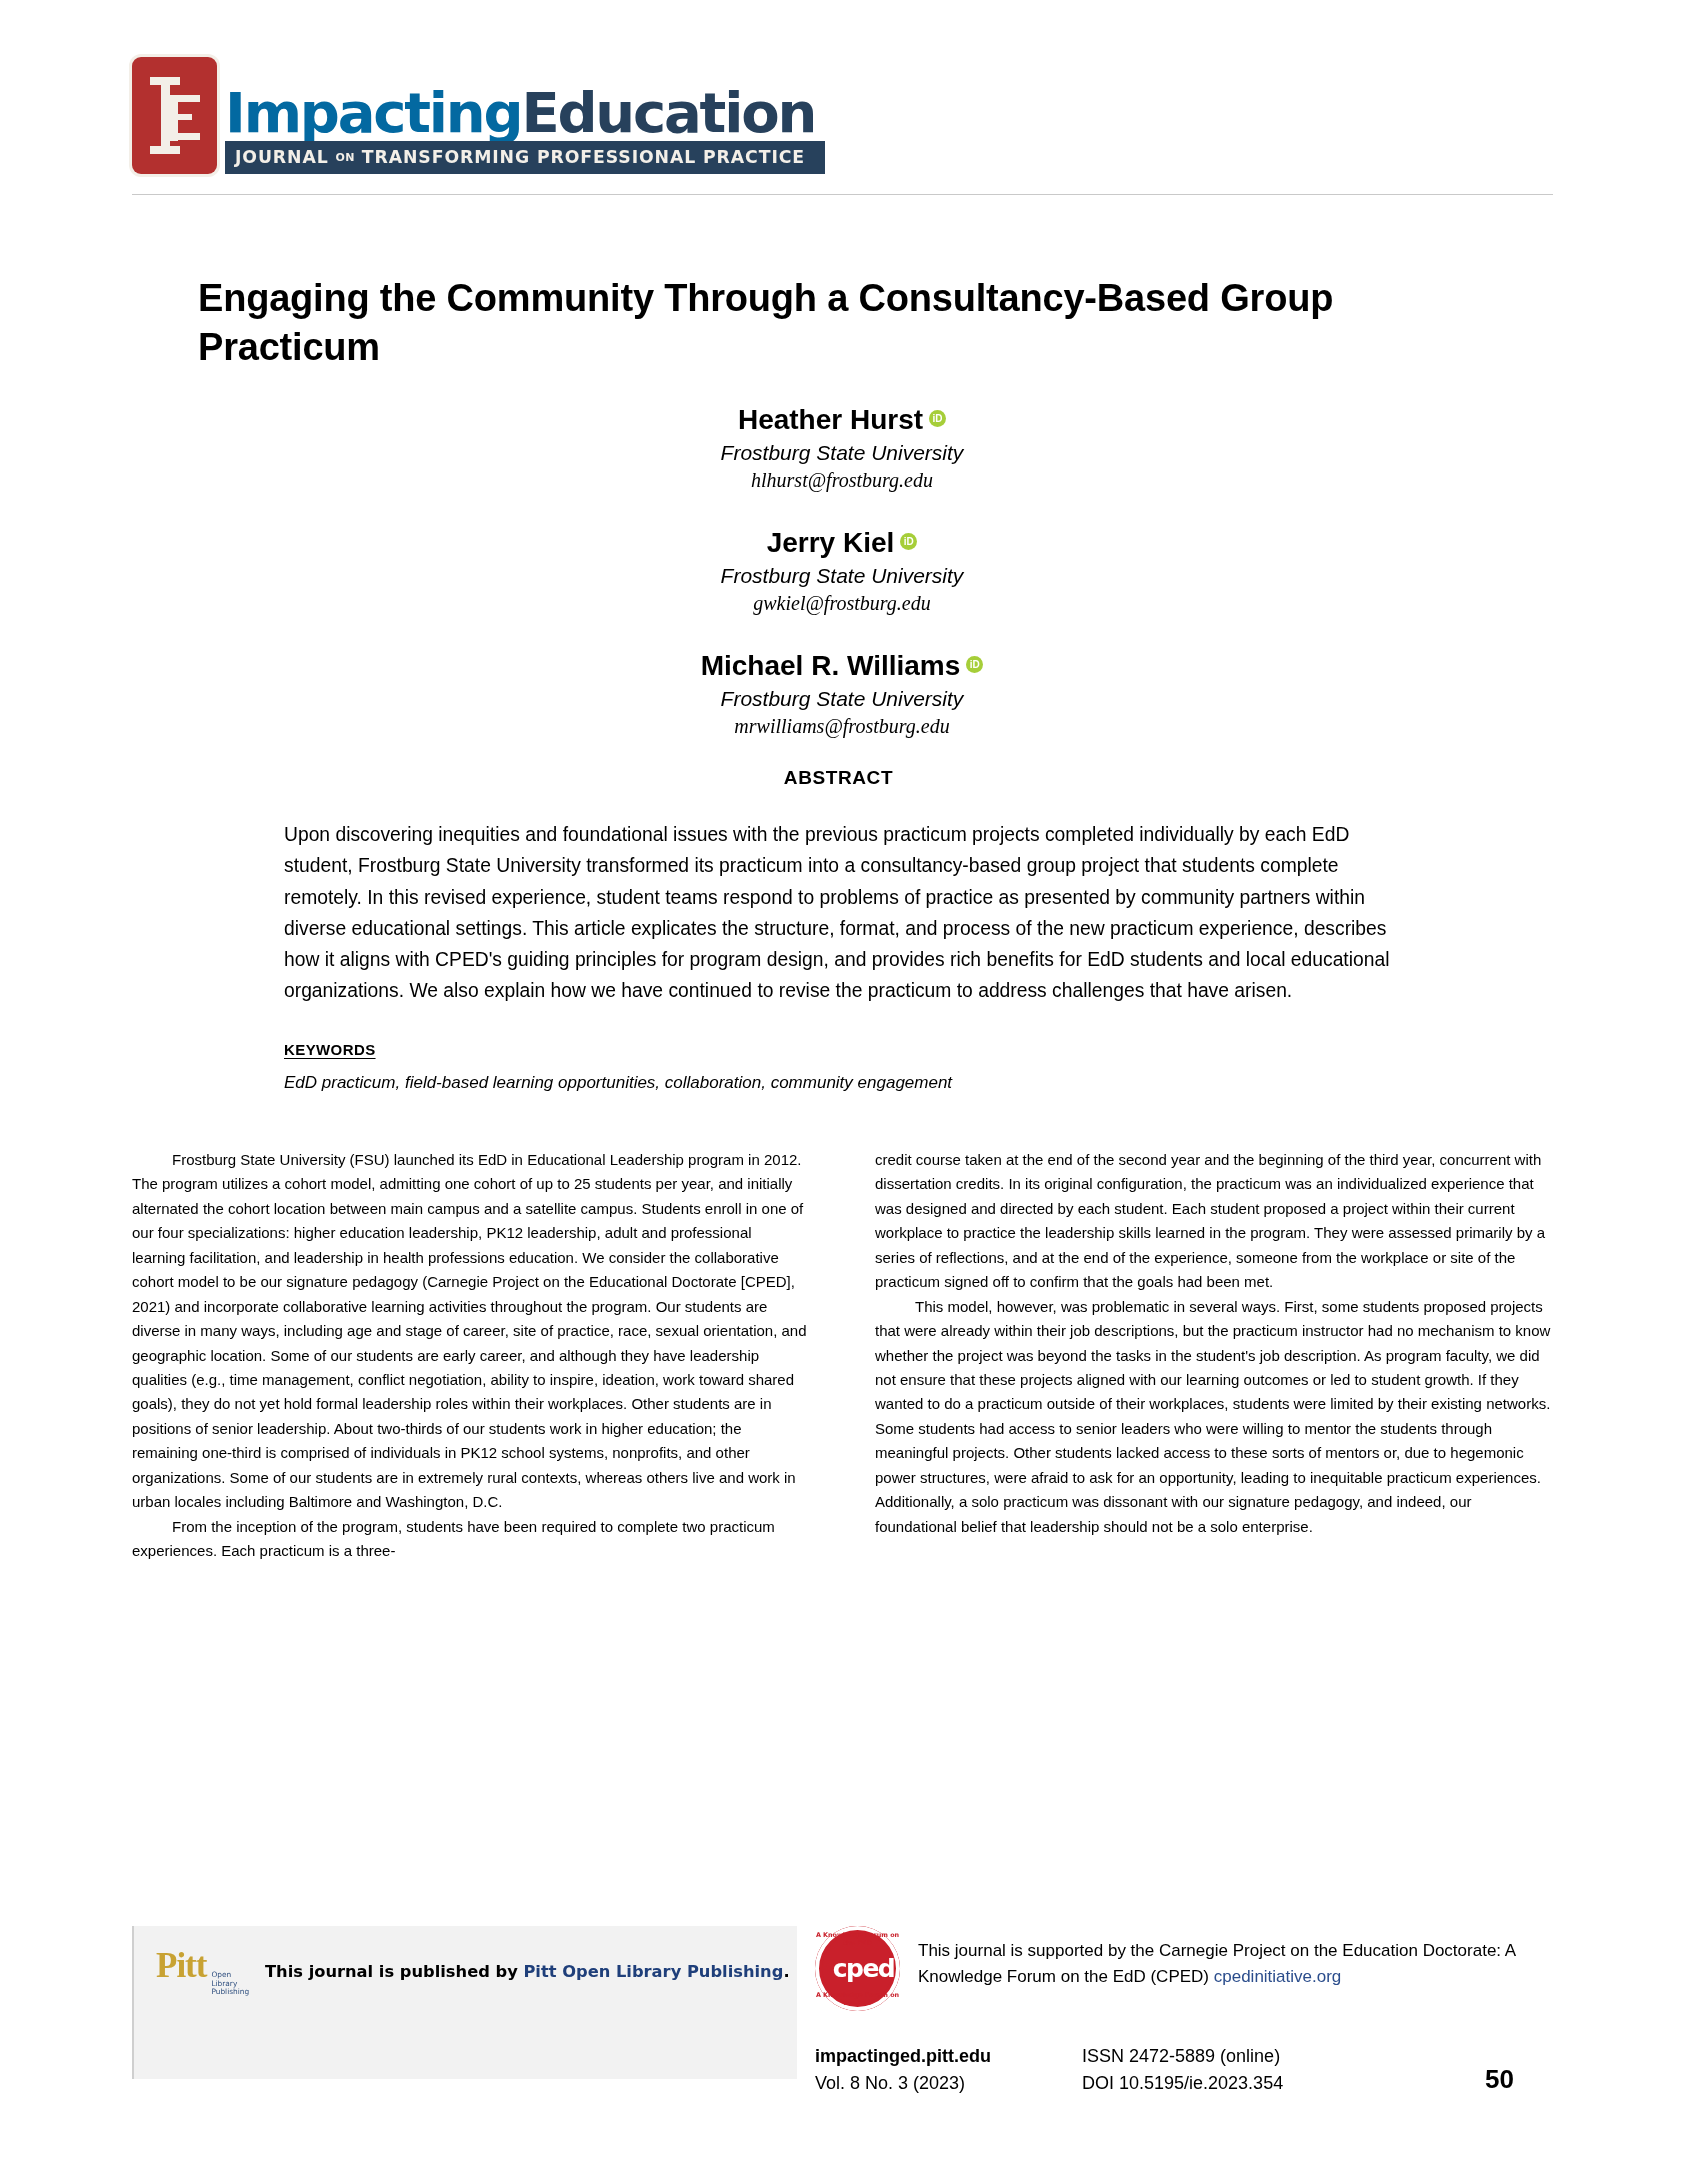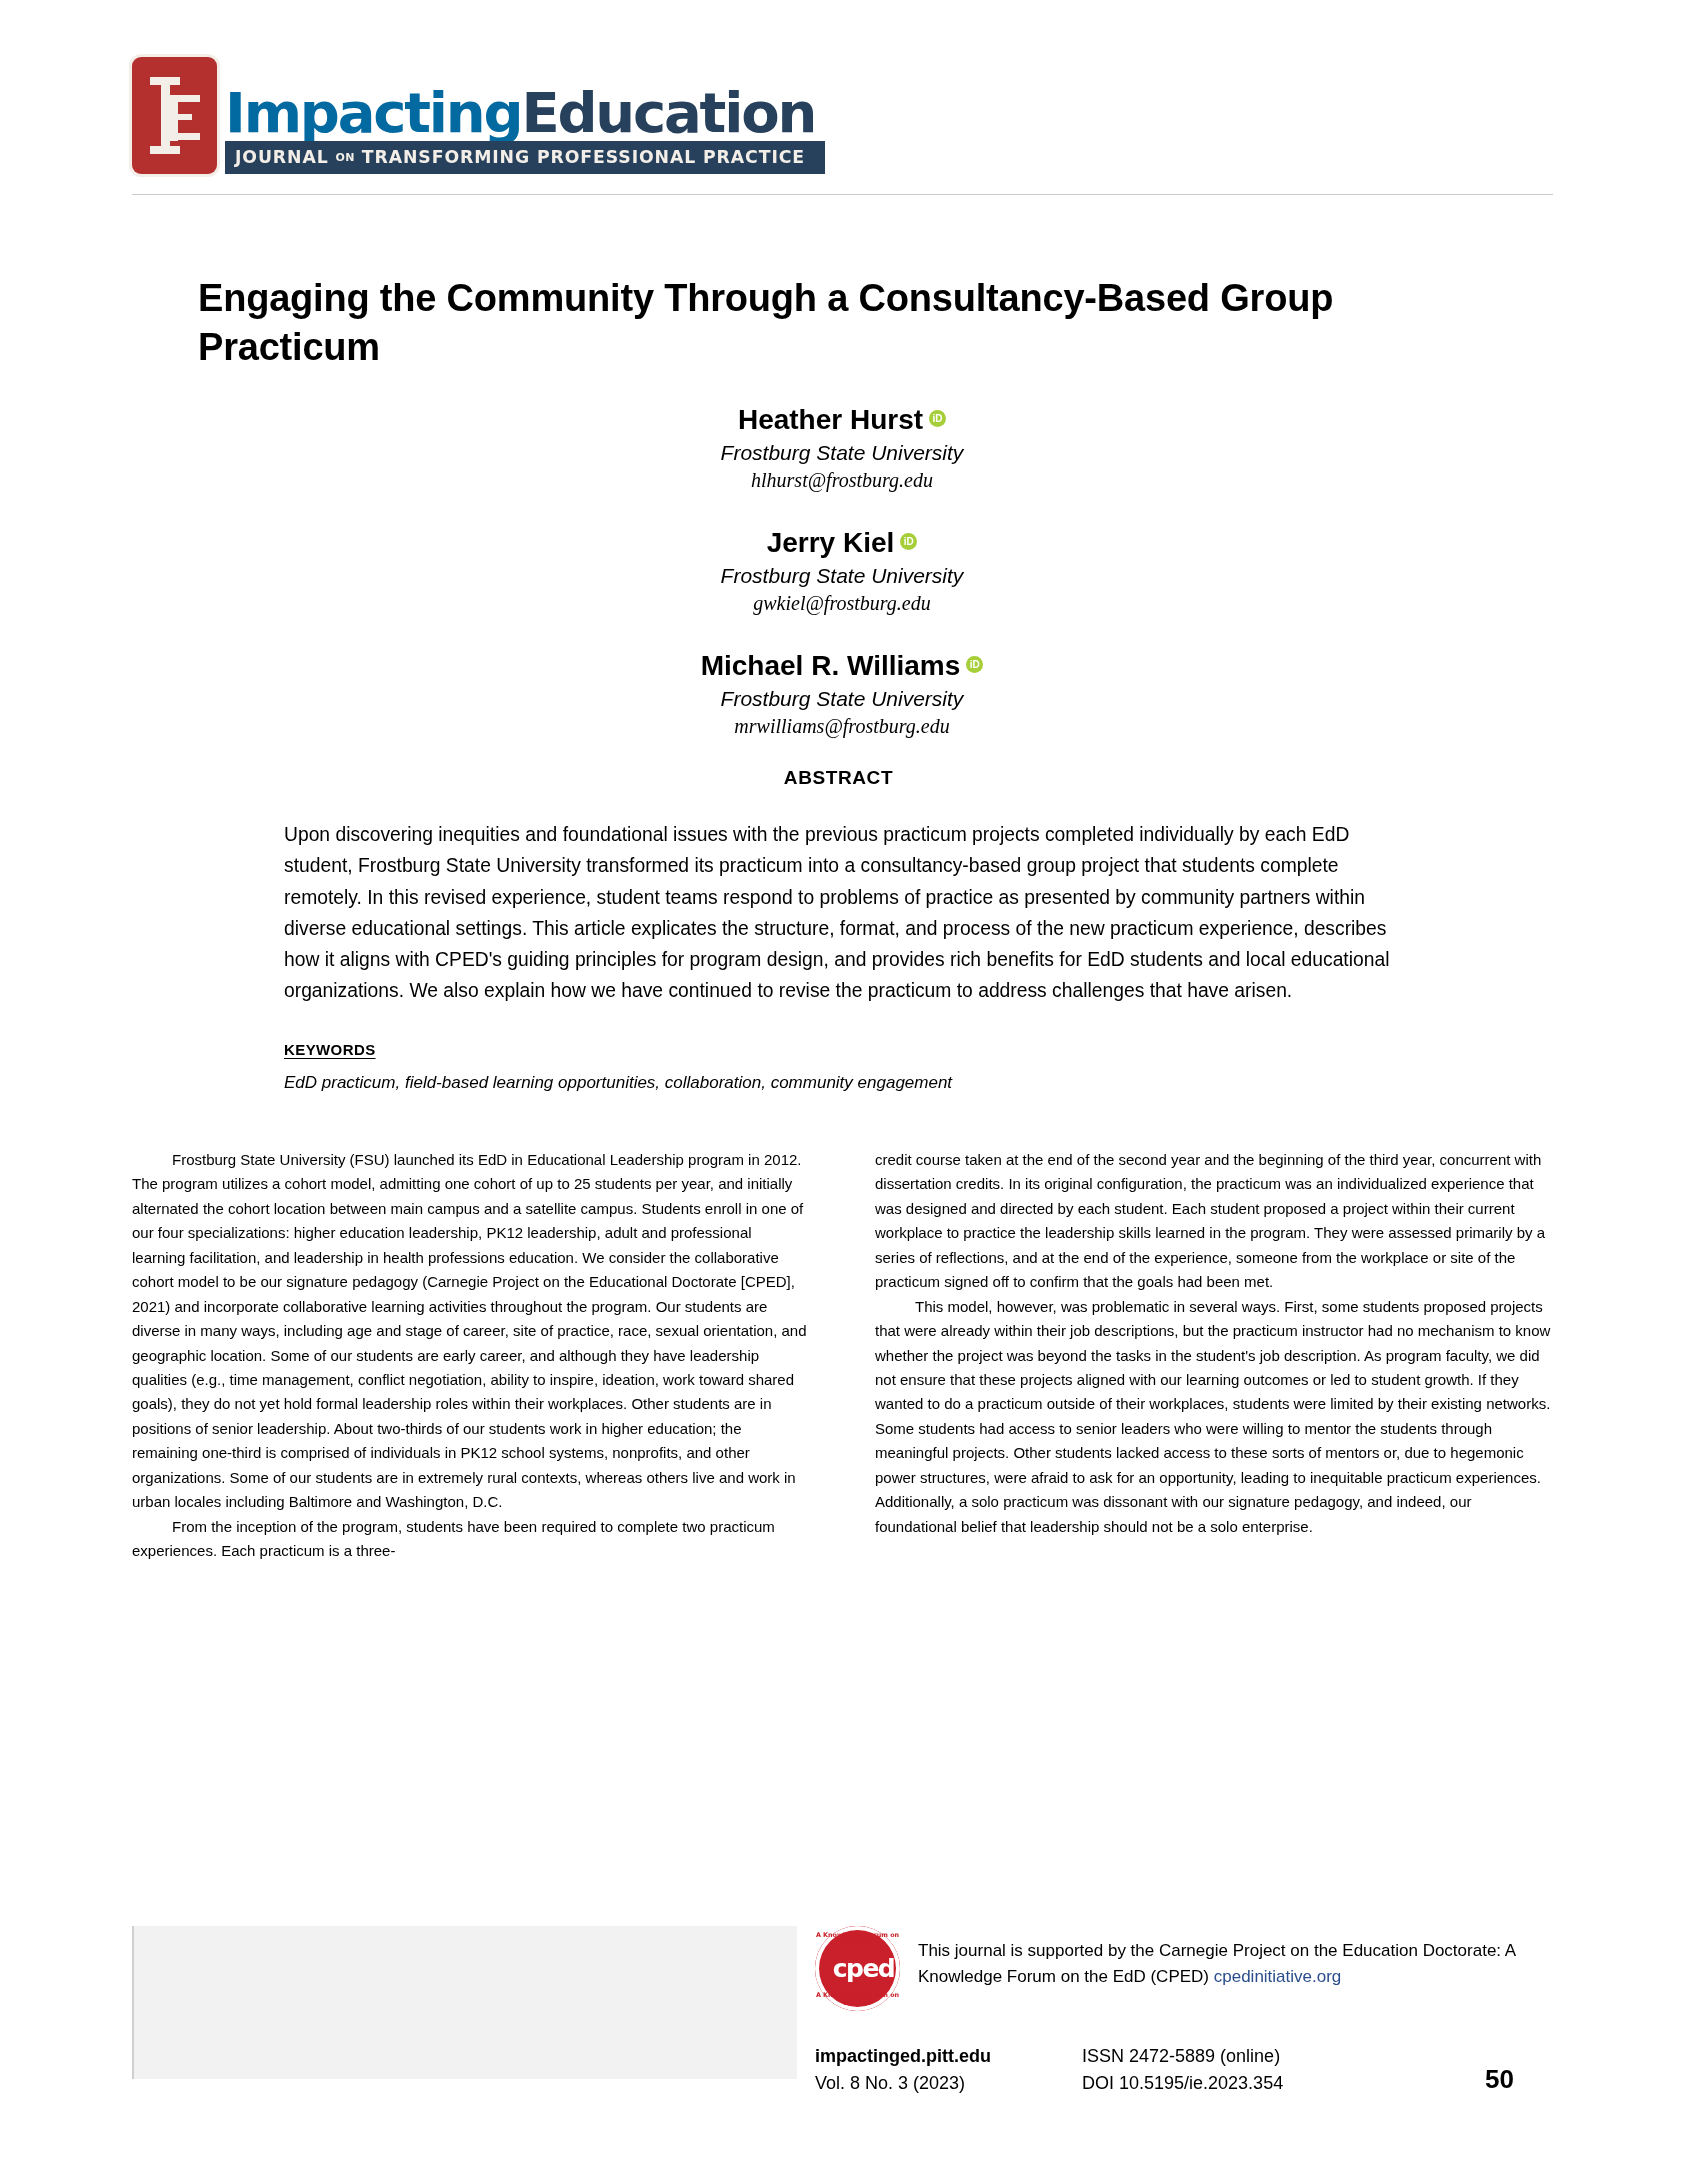--- a/index.html
+++ b/index.html
@@ -470,20 +470,31 @@
     </div>
     <div class="col">
       <p>credit course taken at the end of the second year and the beginning of the third year, concurrent with dissertation credits. In its original configuration, the practicum was an individualized experience that was designed and directed by each student. Each student proposed a project within their current workplace to practice the leadership skills learned in the program. They were assessed primarily by a series of reflections, and at the end of the experience, someone from the workplace or site of the practicum signed off to confirm that the goals had been met.</p>
       <p class="indent">This model, however, was problematic in several ways. First, some students proposed projects that were already within their job descriptions, but the practicum instructor had no mechanism to know whether the project was beyond the tasks in the student's job description. As program faculty, we did not ensure that these projects aligned with our learning outcomes or led to student growth. If they wanted to do a practicum outside of their workplaces, students were limited by their existing networks. Some students had access to senior leaders who were willing to mentor the students through meaningful projects. Other students lacked access to these sorts of mentors or, due to hegemonic power structures, were afraid to ask for an opportunity, leading to inequitable practicum experiences. Additionally, a solo practicum was dissonant with our signature pedagogy, and indeed, our foundational belief that leadership should not be a solo enterprise.</p>
     </div>
   </div>
 
   <div class="footer">
 
     <div class="footer-left">
+      <div class="pitt-row">
+        <div class="pitt-logo">
+          <span class="pitt-word">Pitt</span>
+          <span class="pitt-sub">
+            <span>Open</span><br>
+            <span>Library</span><br>
+            <span>Publishing</span>
+          </span>
+        </div>
+        <div class="pitt-text"><span>This journal is published by </span><span class="link">Pitt Open Library Publishing</span><span>.</span></div>
+      </div>
     </div>
 
     <div class="footer-right">
       <div class="cped-row">
         <div class="cped-seal">
           <div class="ring-top">A Knowledge Forum on the EdD</div>
           <div class="word">cped</div>
           <div class="ring-bot">A Knowledge Forum on the EdD</div>
         </div>
         <div class="cped-text"><span>This journal is supported by the Carnegie Project on the Education Doctorate: A Knowledge Forum on the EdD (CPED) </span><span class="link">cpedinitiative.org</span></div>

